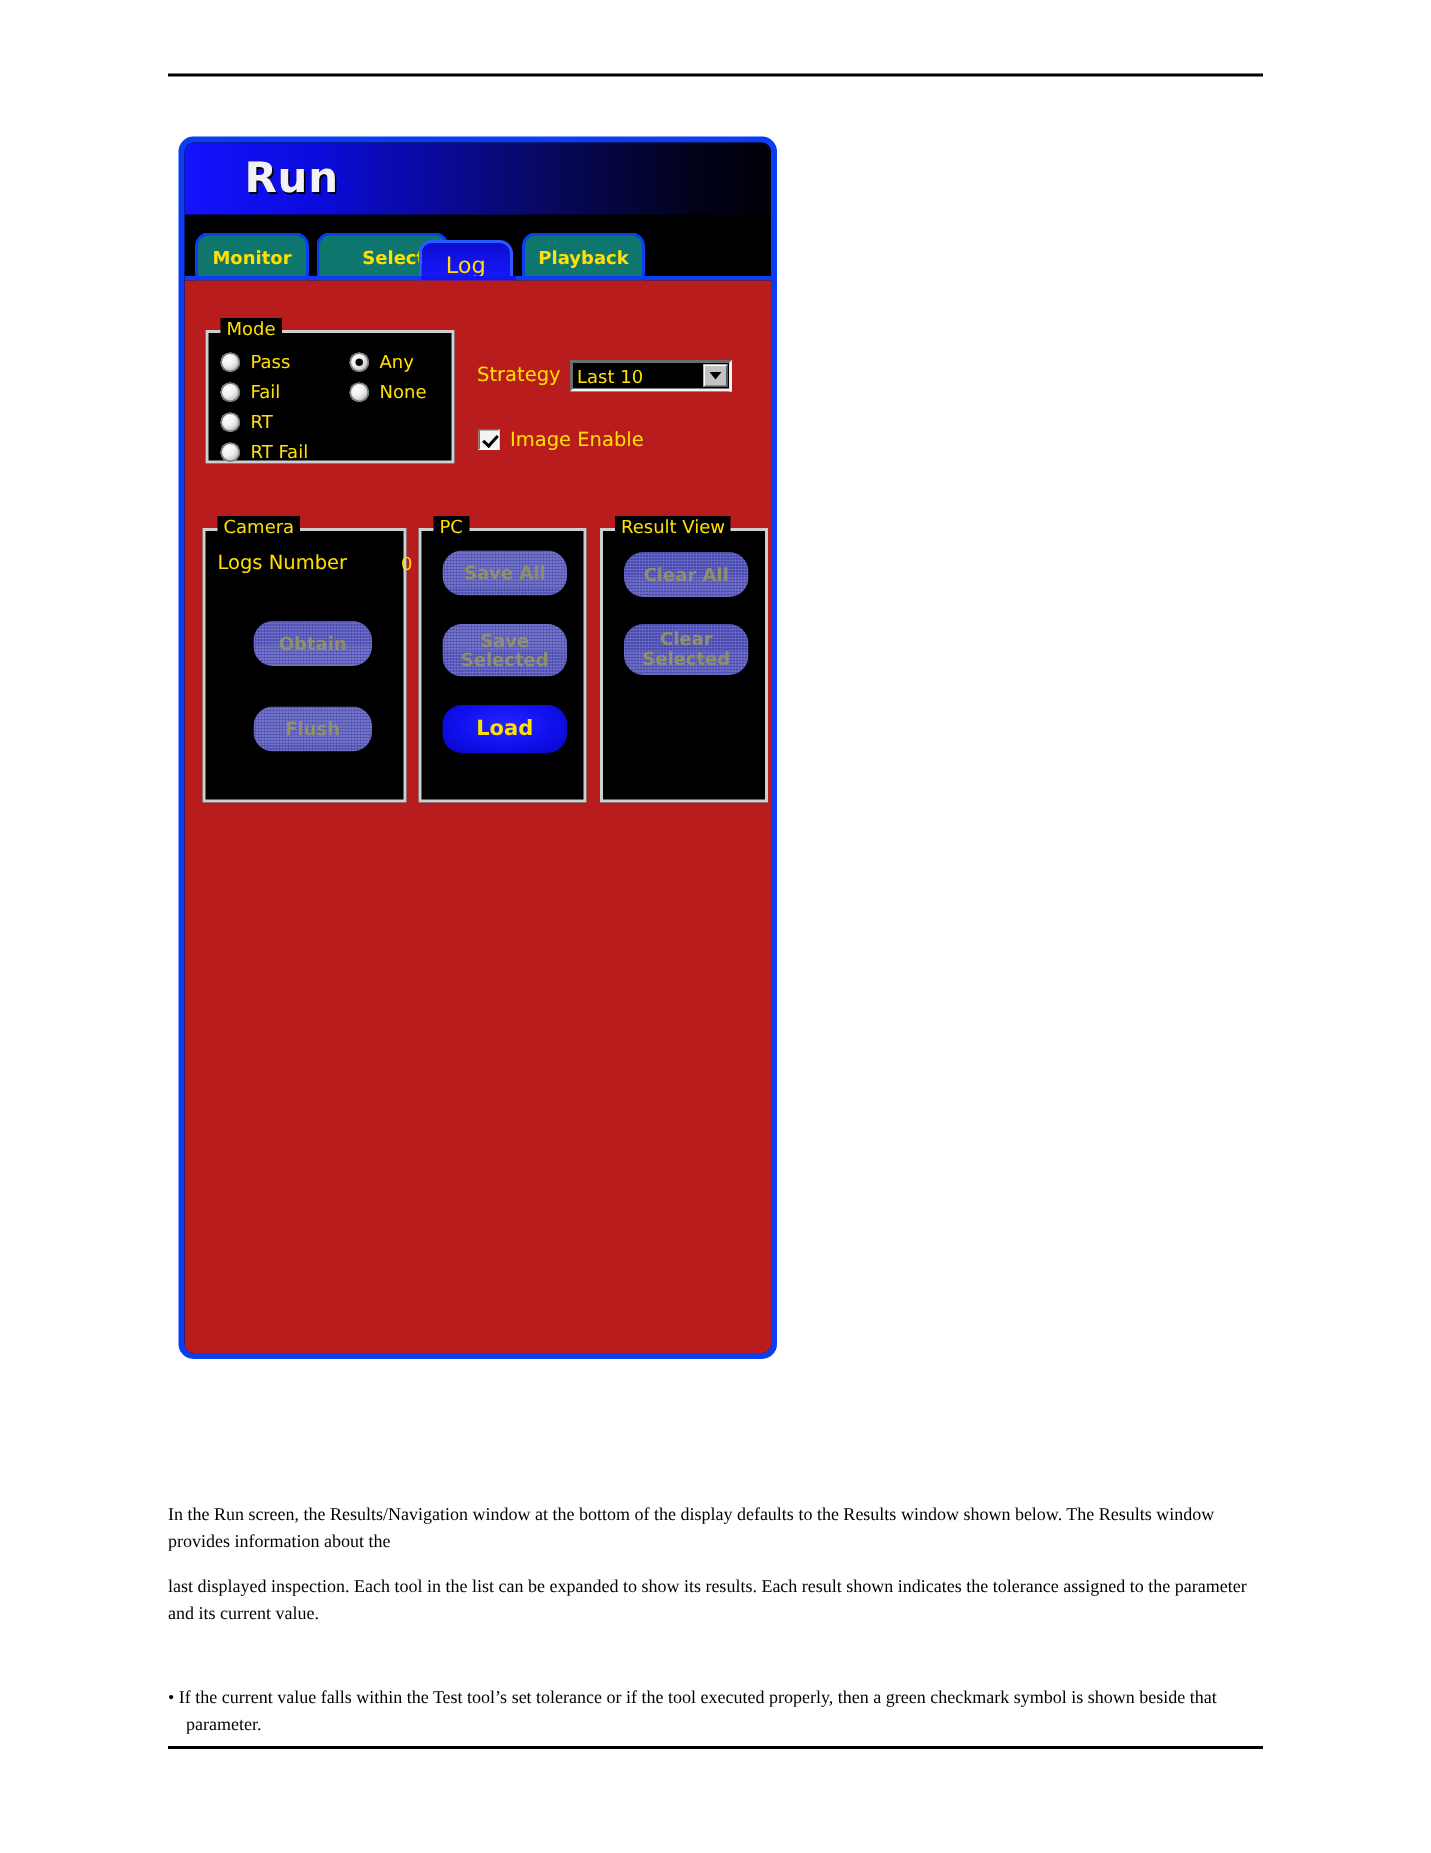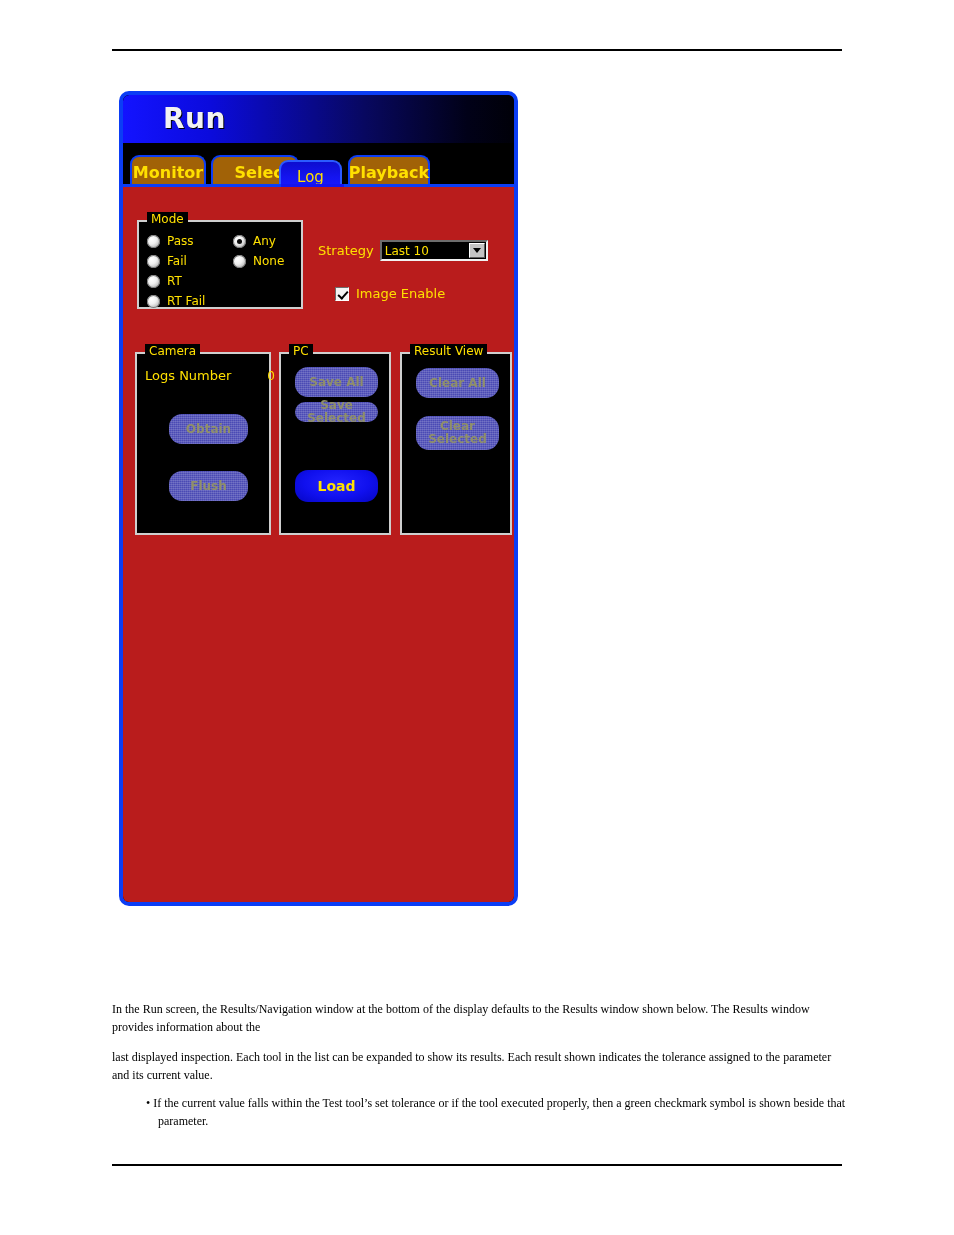--- a/index.html
+++ b/index.html
@@ -69,27 +69,27 @@
     left: 0;
     top: 56px;
     width: 100%;
     height: 36px;
   }
   .tab {
     position: absolute;
     top: 4px;
     height: 32px;
     box-sizing: border-box;
-    background: #a16207;
+    background: #0f766e;
     border: 2px solid #0b3df5;
     border-bottom: none;
     border-top-left-radius: 9px;
     border-top-right-radius: 9px;
     color: #ffe000;
-    font-size: 16px;
+    font-size: 12px;
     font-weight: bold;
     font-family: "DejaVu Sans", sans-serif;
     display: flex;
     align-items: center;
     justify-content: center;
     padding: 0 7px;
     white-space: nowrap;
   }
   .tab.active {
     background: linear-gradient(to bottom, #0d0dcf 0%, #1414ef 55%, #1a1aff 100%);
@@ -227,23 +227,22 @@
     border-right: 4px solid transparent;
     border-top: 5px solid #000000;
   }
 
   
   .checkbox-row {
     position: absolute;
     left: 317px;
     top: 283px;
     display: flex;
-    align-items: flex-end;
+    align-items: flex-start;
     gap: 7px;
-    margin-left: 16px;
   }
   .checkbox {
     width: 14px; height: 14px;
     background: #f4f4f4;
     border: 1px solid;
     border-color: #6d6d6d #ffffff #ffffff #6d6d6d;
     box-sizing: border-box;
     position: relative;
     flex: 0 0 auto;
   }
@@ -314,24 +313,23 @@
     width: 730px;
     color: #000000;
     font-family: "Liberation Serif", serif;
     font-size: 12px;
     line-height: 18px;
     text-align: left;
   }
   .doc-p1 { top: 1000px; }
   .doc-p2 { top: 1048px; }
   .doc-bullet {
-    top: 1094px;
+    top: 1122px;
     padding-left: 12px;
     text-indent: -12px;
-    margin-left: 34px;
   }
 </style>
 </head>
 <body>
 
 <div class="page-rule top"></div>
 <div class="page-rule bottom"></div>
 
 <div class="device-window">
 
@@ -418,21 +416,21 @@
         <span>Flush</span>
       </div>
     </div>
 
     <div class="groupbox" style="left:156px; top:165px; width:112px; height:183px;">
       <span class="gb-title">PC</span>
 
       <div class="pill disabled" style="left:14px; top:13px; width:83px; height:30px;">
         <span>Save  All</span>
       </div>
-      <div class="pill disabled" style="left:14px; top:48px; width:83px; height:20px; white-space:pre-line;">
+      <div class="pill disabled" style="left:14px; top:62px; width:83px; height:35px; white-space:pre-line;">
         <span style="white-space:pre-line;">Save
 Selected</span>
       </div>
       <div class="pill enabled" style="left:14px; top:116px; width:83px; height:32px; font-size:14px;">
         <span>Load</span>
       </div>
     </div>
 
     <div class="groupbox" style="left:277px; top:165px; width:112px; height:183px;">
       <span class="gb-title">Result View</span>

